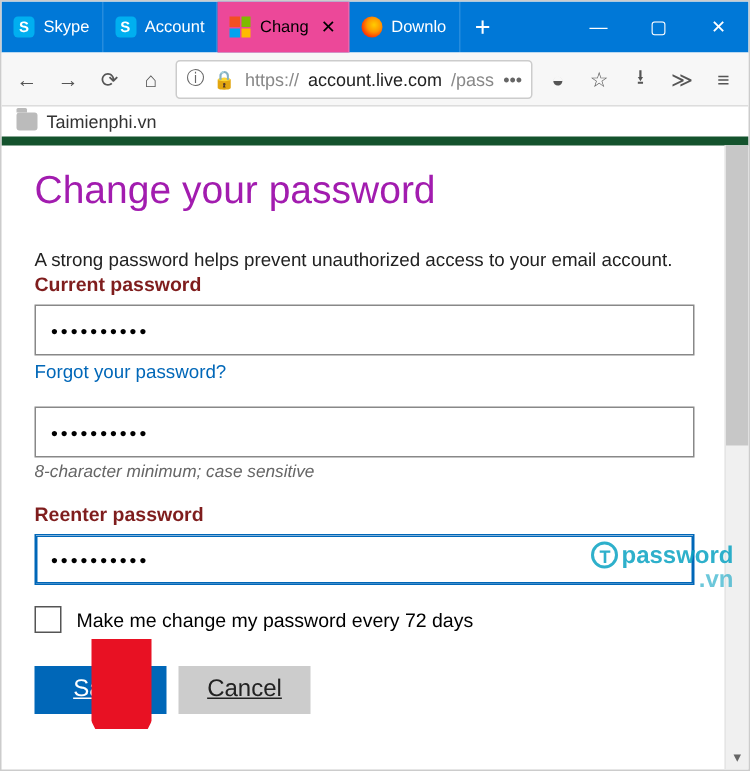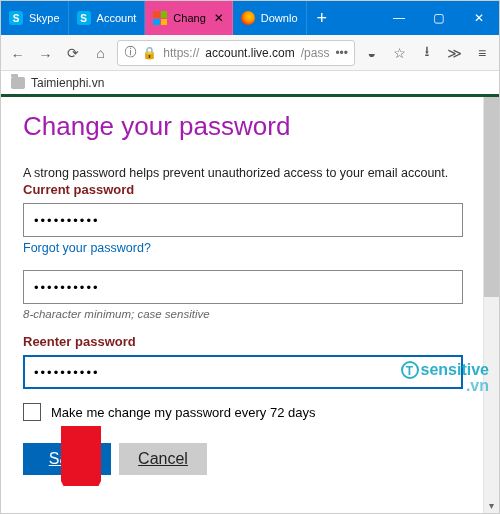--- a/index.html
+++ b/index.html
@@ -18,21 +18,21 @@
 
 .toolbar { height: 36px; display: flex; align-items: center; padding: 0 6px; gap: 6px; border-bottom: 1px solid #ddd; background:#f7f7f7; }
 .tbtn { width: 26px; height: 26px; display:flex; align-items:center; justify-content:center; color:#555; font-size:14px; border-radius:3px; }
 .urlbar { flex: 1; height: 26px; border: 1px solid #ccc; border-radius: 3px; background:#fff; display:flex; align-items:center; padding:0 6px; gap:6px; font-size:12px; color:#666; }
 .urlbar .lock { color: #1a9e1a; font-size:12px; }
 .urlbar .prefix { color:#888; }
 .urlbar .host { color:#222; }
 .urlbar .path { color:#888; }
 
 
-.bookbar { height: 26px; display:flex; align-items:center; padding:0 10px; gap:6px; font-size:12px; color:#333; border-bottom:3px solid #14532d; }
+.bookbar { height: 26px; display:flex; align-items:center; padding:0 10px; gap:6px; font-size:12px; color:#333; border-bottom:6px solid #14532d; }
 .bookbar .foldericon { width:14px; height:12px; background:#bbb; border-radius:2px; position:relative; }
 .bookbar .foldericon::before { content:""; position:absolute; top:-3px; left:0; width:7px; height:3px; background:#bbb; border-radius:1px 1px 0 0; }
 
 
 .content { padding: 14px 22px 0 22px; }
 h1 { font-weight: 300; font-size: 26px; color:#a21caf; margin-bottom: 24px; }
 .subtitle { font-size: 12.5px; color:#222; margin-bottom: 2px; }
 label.fld { display:block; font-size: 13px; font-weight:600; color:#7f1d1d; margin-bottom:6px; }
 input.txt { width: 440px; height: 34px; border:1px solid #888; padding:0 10px; font-size:13px; letter-spacing:2px; }
 input.txt.focus { border:1px solid #0067b8; box-shadow: inset 0 0 0 1px #0067b8; }
@@ -165,15 +165,15 @@
 <svg class="arrow" width="40" height="60">
   <defs>
       <marker id="ah" markerWidth="10" markerHeight="10" refX="5" refY="5" orient="auto">
     <path d="M0,0 L10,5 L0,10 Z" fill="#e81123"></path>
       </marker>
     </defs>
   <line x1="20" y1="5" x2="20" y2="45" stroke="#e81123" stroke-width="10" marker-end="url(#ah)"></line>
 </svg>
 
 <div class="wm">
-  <span class="circ">T</span><span>sensitive</span>
+  <span class="circ">T</span><span>password</span>
   <span class="vn">.vn</span>
 </div>
 
 </body></html>

